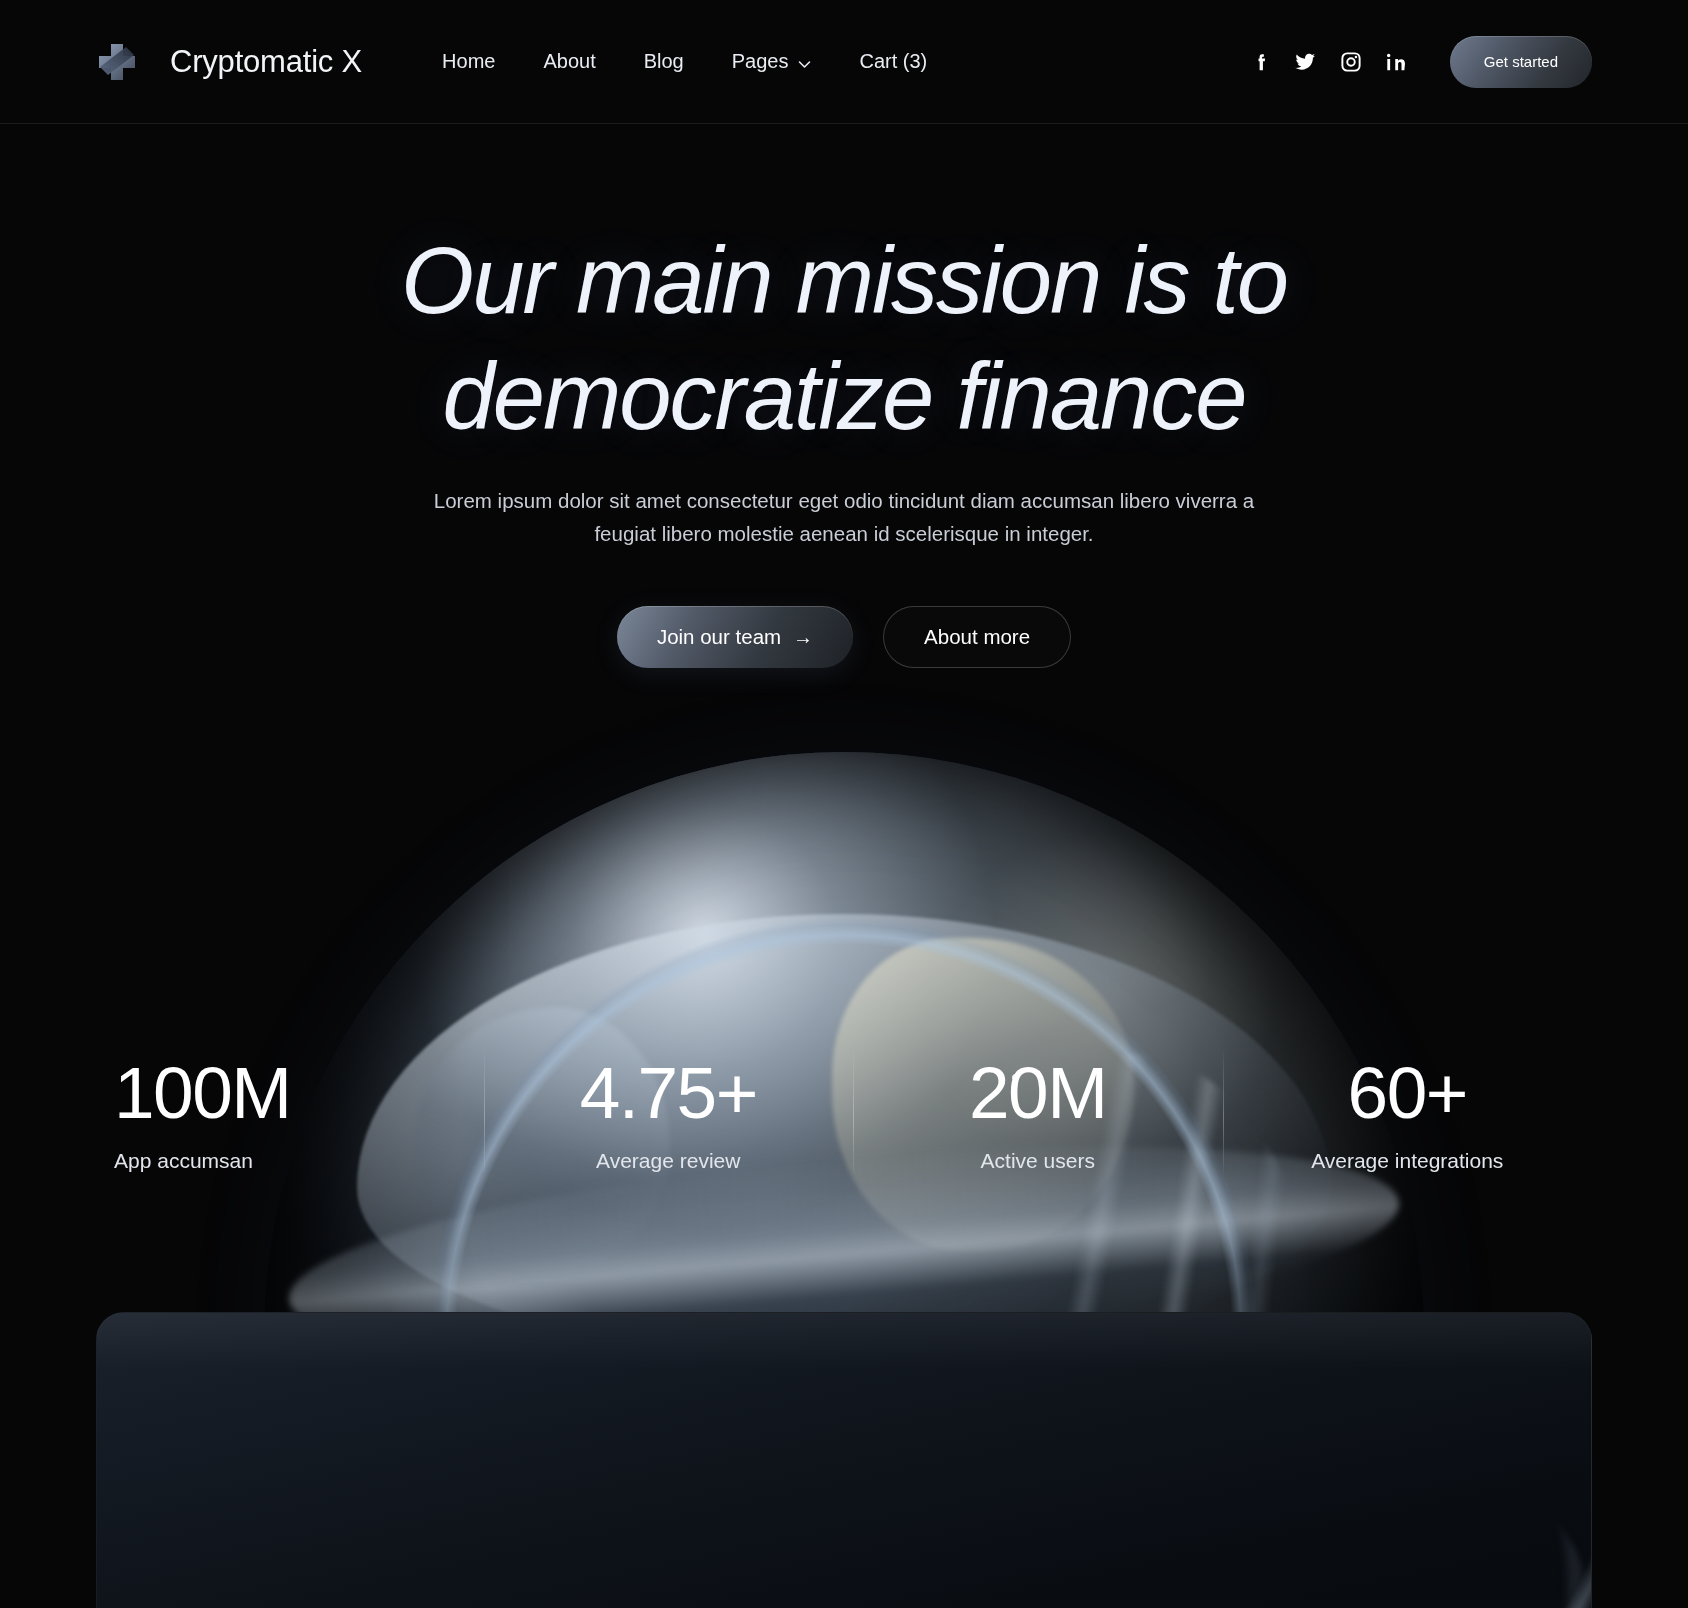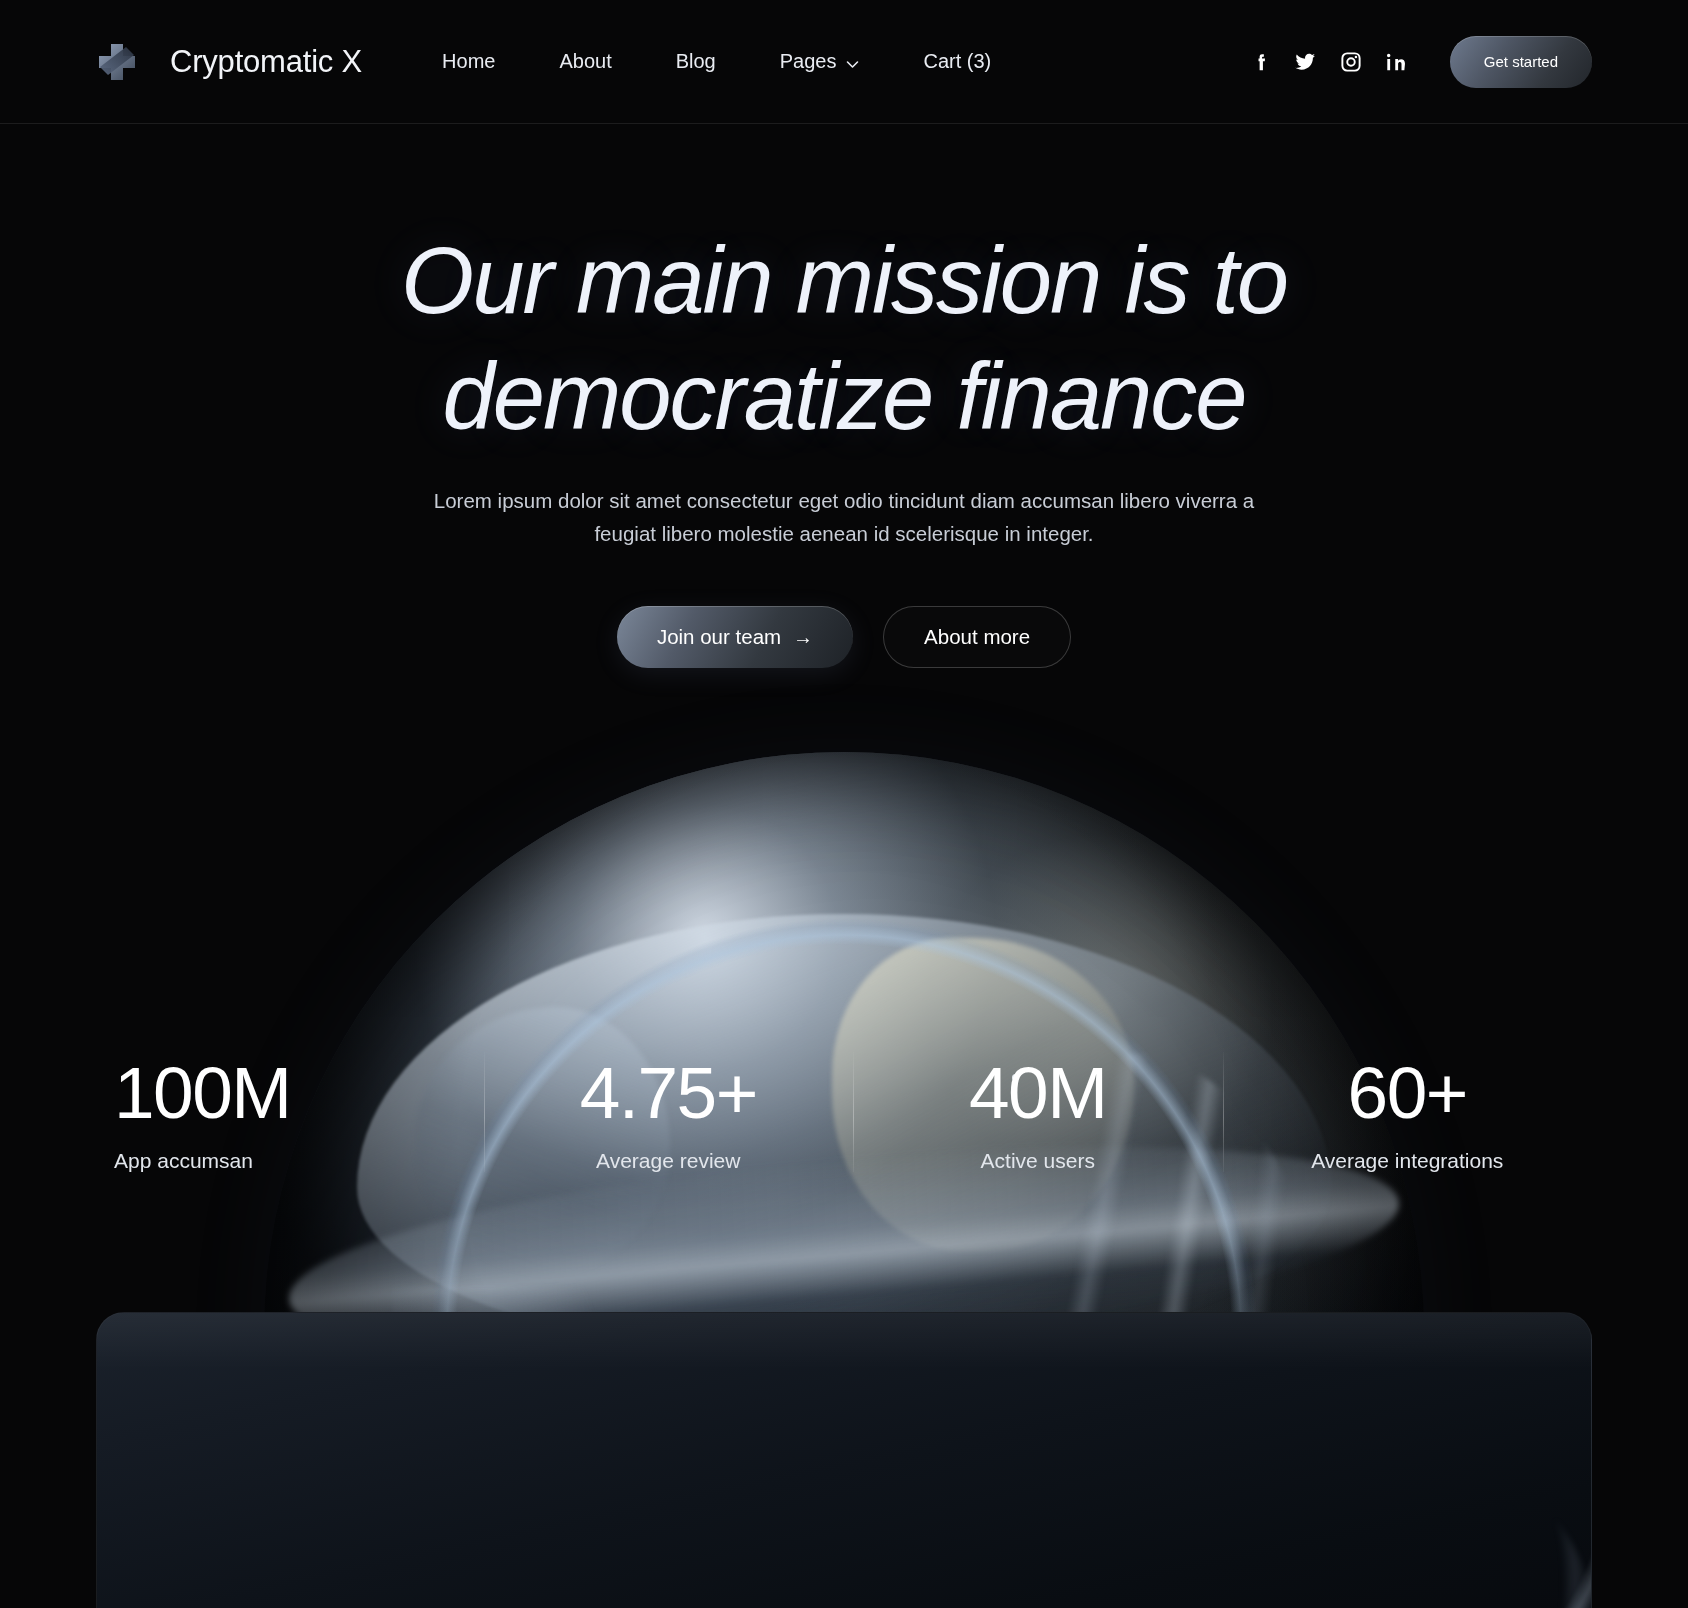--- a/index.html
+++ b/index.html
@@ -19,21 +19,21 @@
     padding:0 96px;
     border-bottom:1px solid rgba(255,255,255,0.09);
     z-index:40;
   }
   .brand { display:flex; align-items:center; gap:32px; margin-right:56px; }
   .logo-mark { width:42px; height:42px; position:relative; flex:none; }
   .brand-name {
     font-size:31px; color:#f2f4f8; letter-spacing:-0.2px; font-weight:400;
     white-space:nowrap;
   }
-  .nav { display:flex; align-items:center; gap:16px; }
+  .nav { display:flex; align-items:center; gap:0px; }
   .nav-item {
     font-size:20px; color:#e9ecf2; padding:10px 24px;
     display:flex; align-items:center; gap:10px; white-space:nowrap;
     cursor:pointer; background:none; border:none;
     font-family:"Liberation Sans", sans-serif;
   }
   .chev { display:inline-block; width:13px; height:13px; position:relative; top:-2px; }
   .spacer { flex:1; }
   .socials { display:flex; align-items:center; gap:21px; margin-right:42px; }
   .soc { width:24px; height:24px; display:flex; align-items:center; justify-content:center; cursor:pointer; }
@@ -314,21 +314,21 @@
   <section class="stats">
     <div class="stat">
       <div class="stat-value">100M</div>
       <div class="stat-label">App accumsan</div>
     </div>
     <div class="stat">
       <div class="stat-value">4.75+</div>
       <div class="stat-label">Average review</div>
     </div>
     <div class="stat">
-      <div class="stat-value">40M</div>
+      <div class="stat-value">20M</div>
       <div class="stat-label">Active users</div>
     </div>
     <div class="stat">
       <div class="stat-value">60+</div>
       <div class="stat-label">Average integrations</div>
     </div>
   </section>
 
   <div class="bottom-card">
     <div class="card-sheen"></div>

